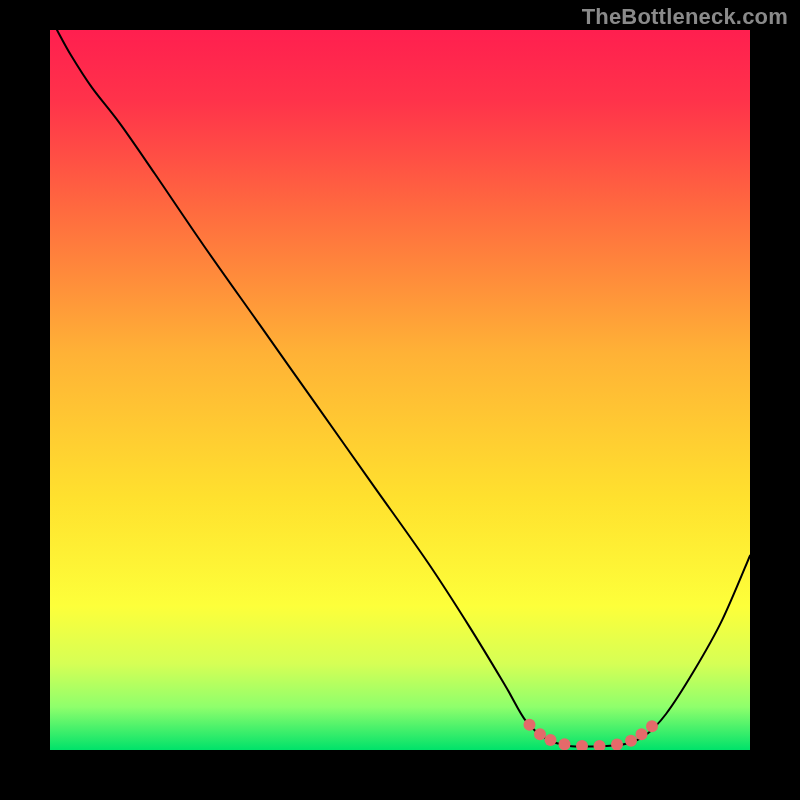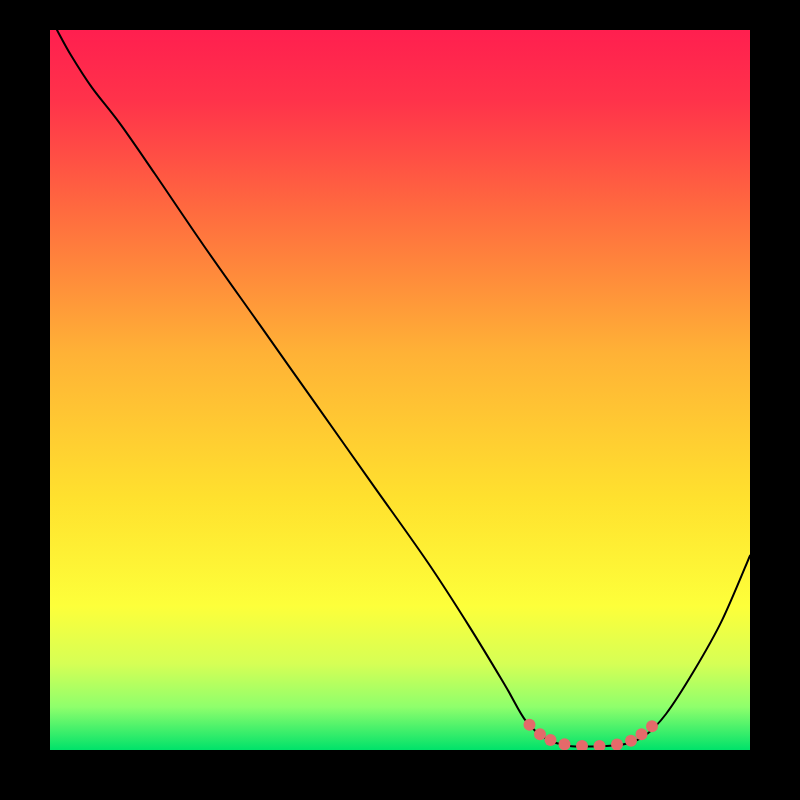--- a/index.html
+++ b/index.html
@@ -35,20 +35,21 @@
     color: #8a8a8a;
     letter-spacing: 0.2px;
   }
   svg { display: block; }
 </style>
 </head>
 <body>
 
 <div class="frame">
 
+  <div class="watermark">TheBottleneck.com</div>
 
   <div class="plot">
     <svg id="chart-svg" width="700" height="720" viewBox="0 0 700 720" preserveAspectRatio="none">
       <defs>
         <linearGradient id="bg-grad" x1="0" y1="0" x2="0" y2="1">
             <stop offset="0%" stop-color="#ff1f4f"></stop>
             <stop offset="10%" stop-color="#ff334a"></stop>
             <stop offset="25%" stop-color="#ff6a3f"></stop>
             <stop offset="45%" stop-color="#ffb236"></stop>
             <stop offset="65%" stop-color="#ffe12e"></stop>

